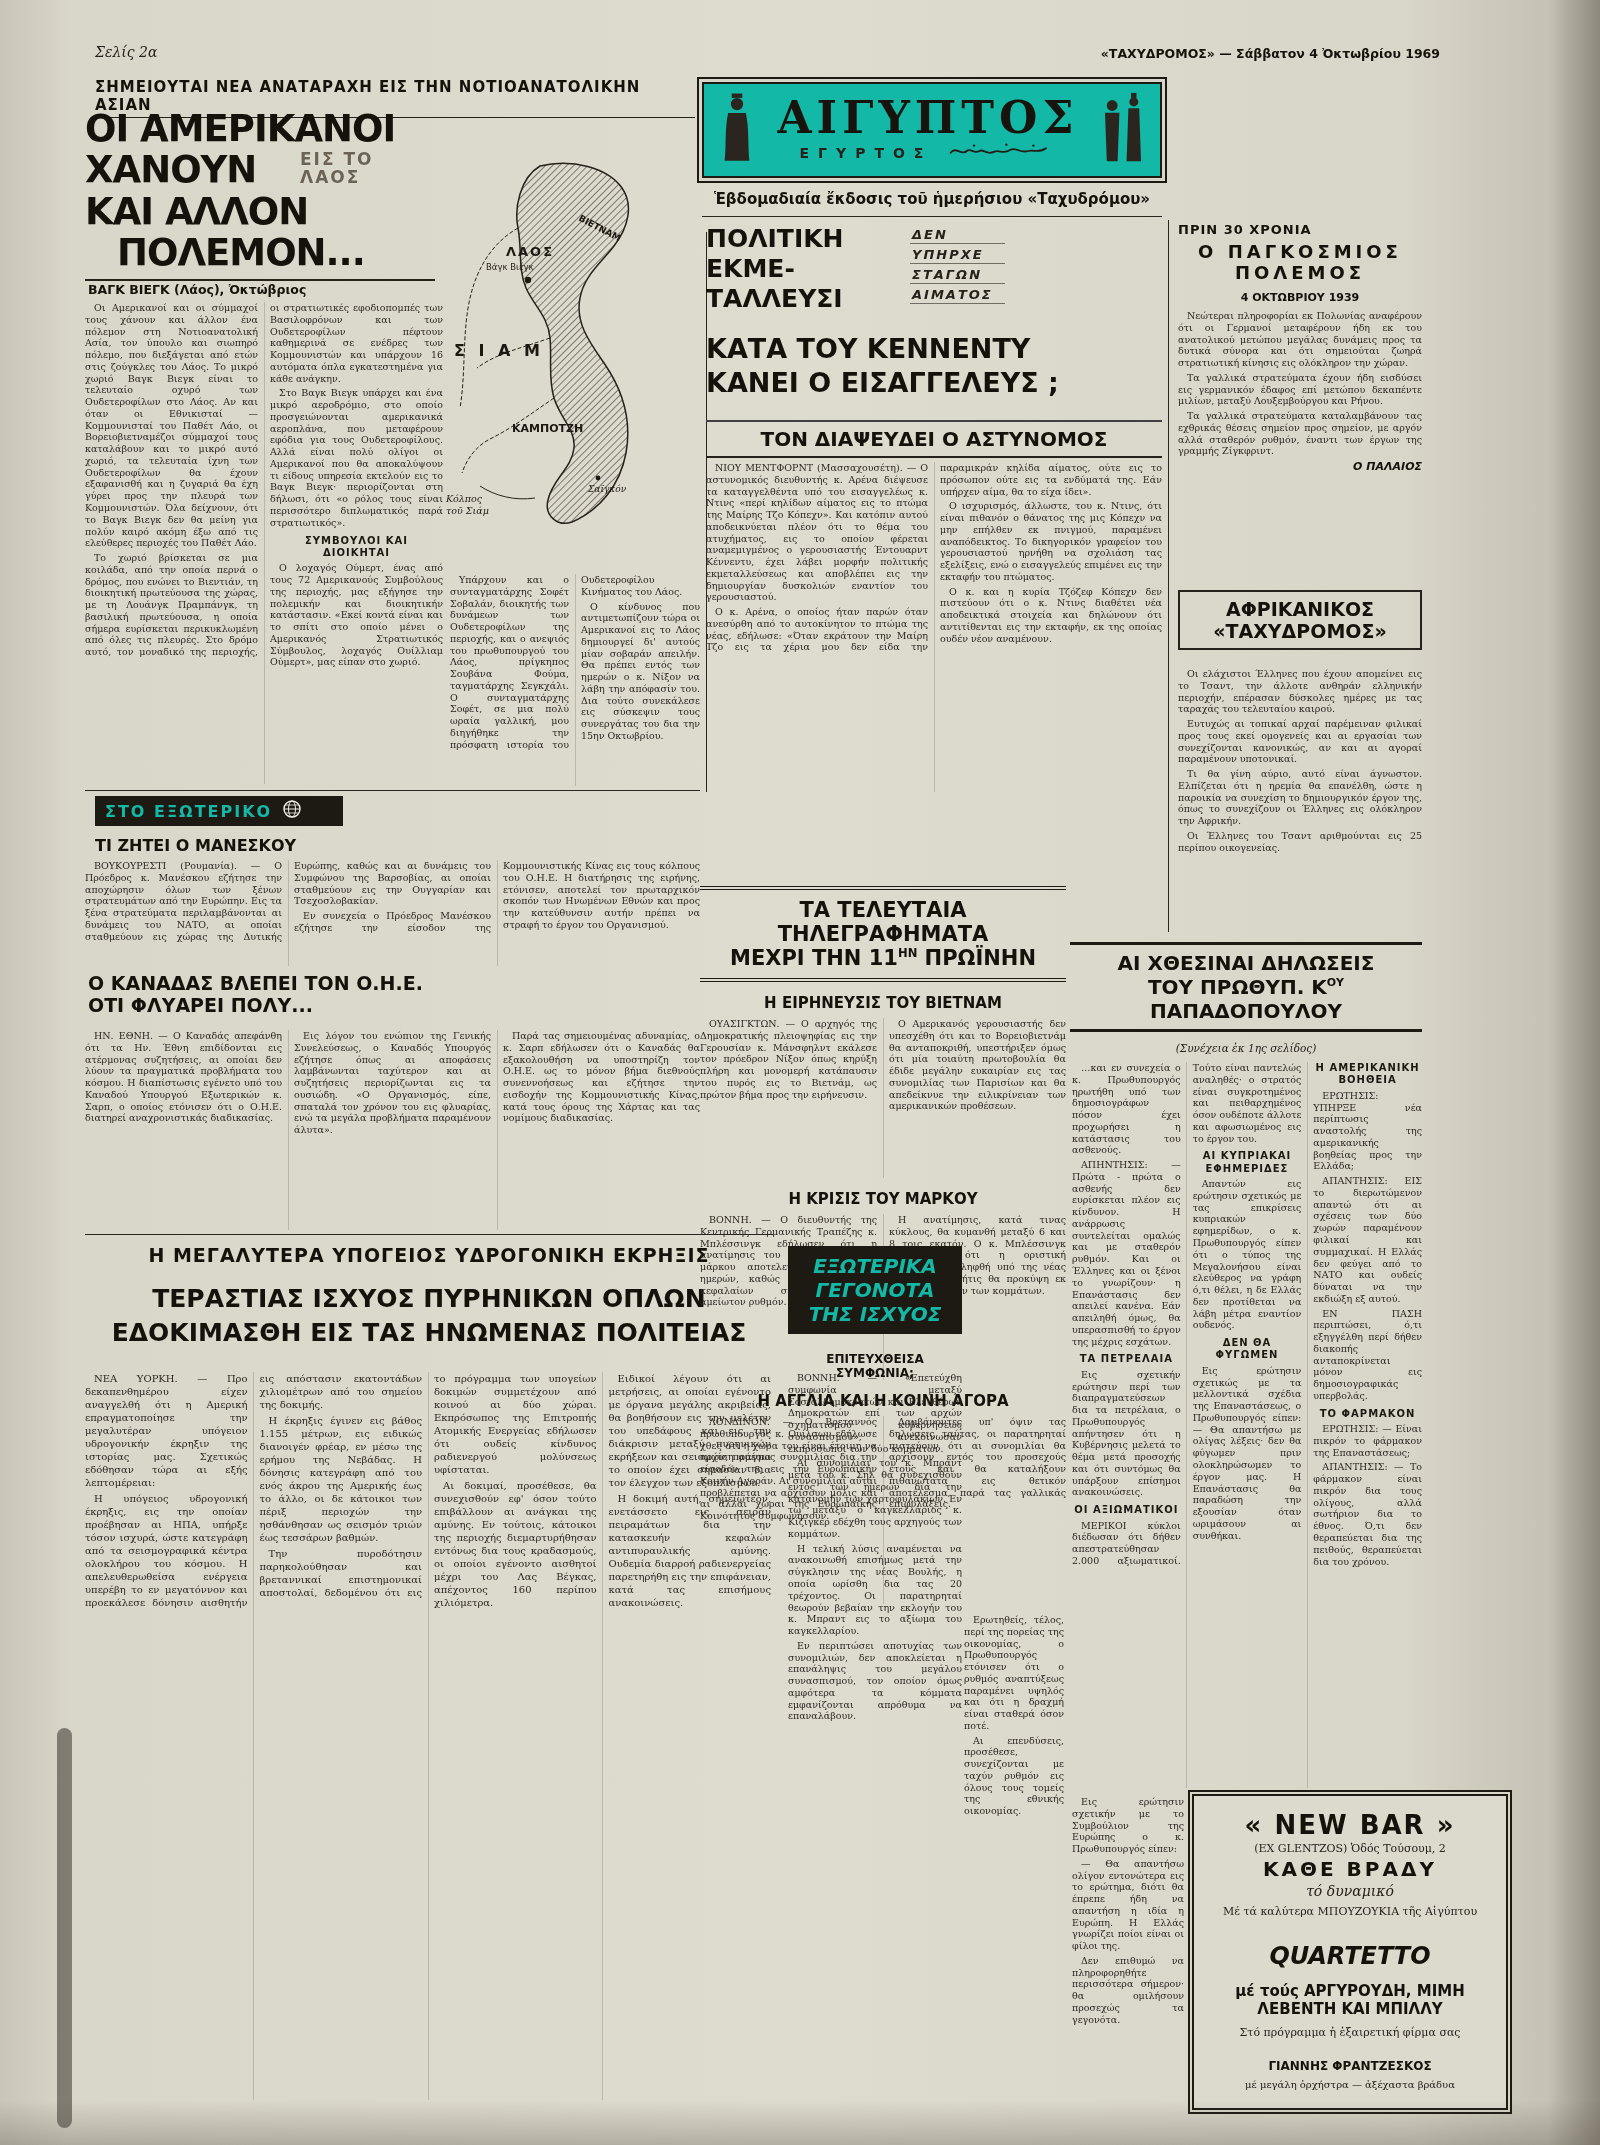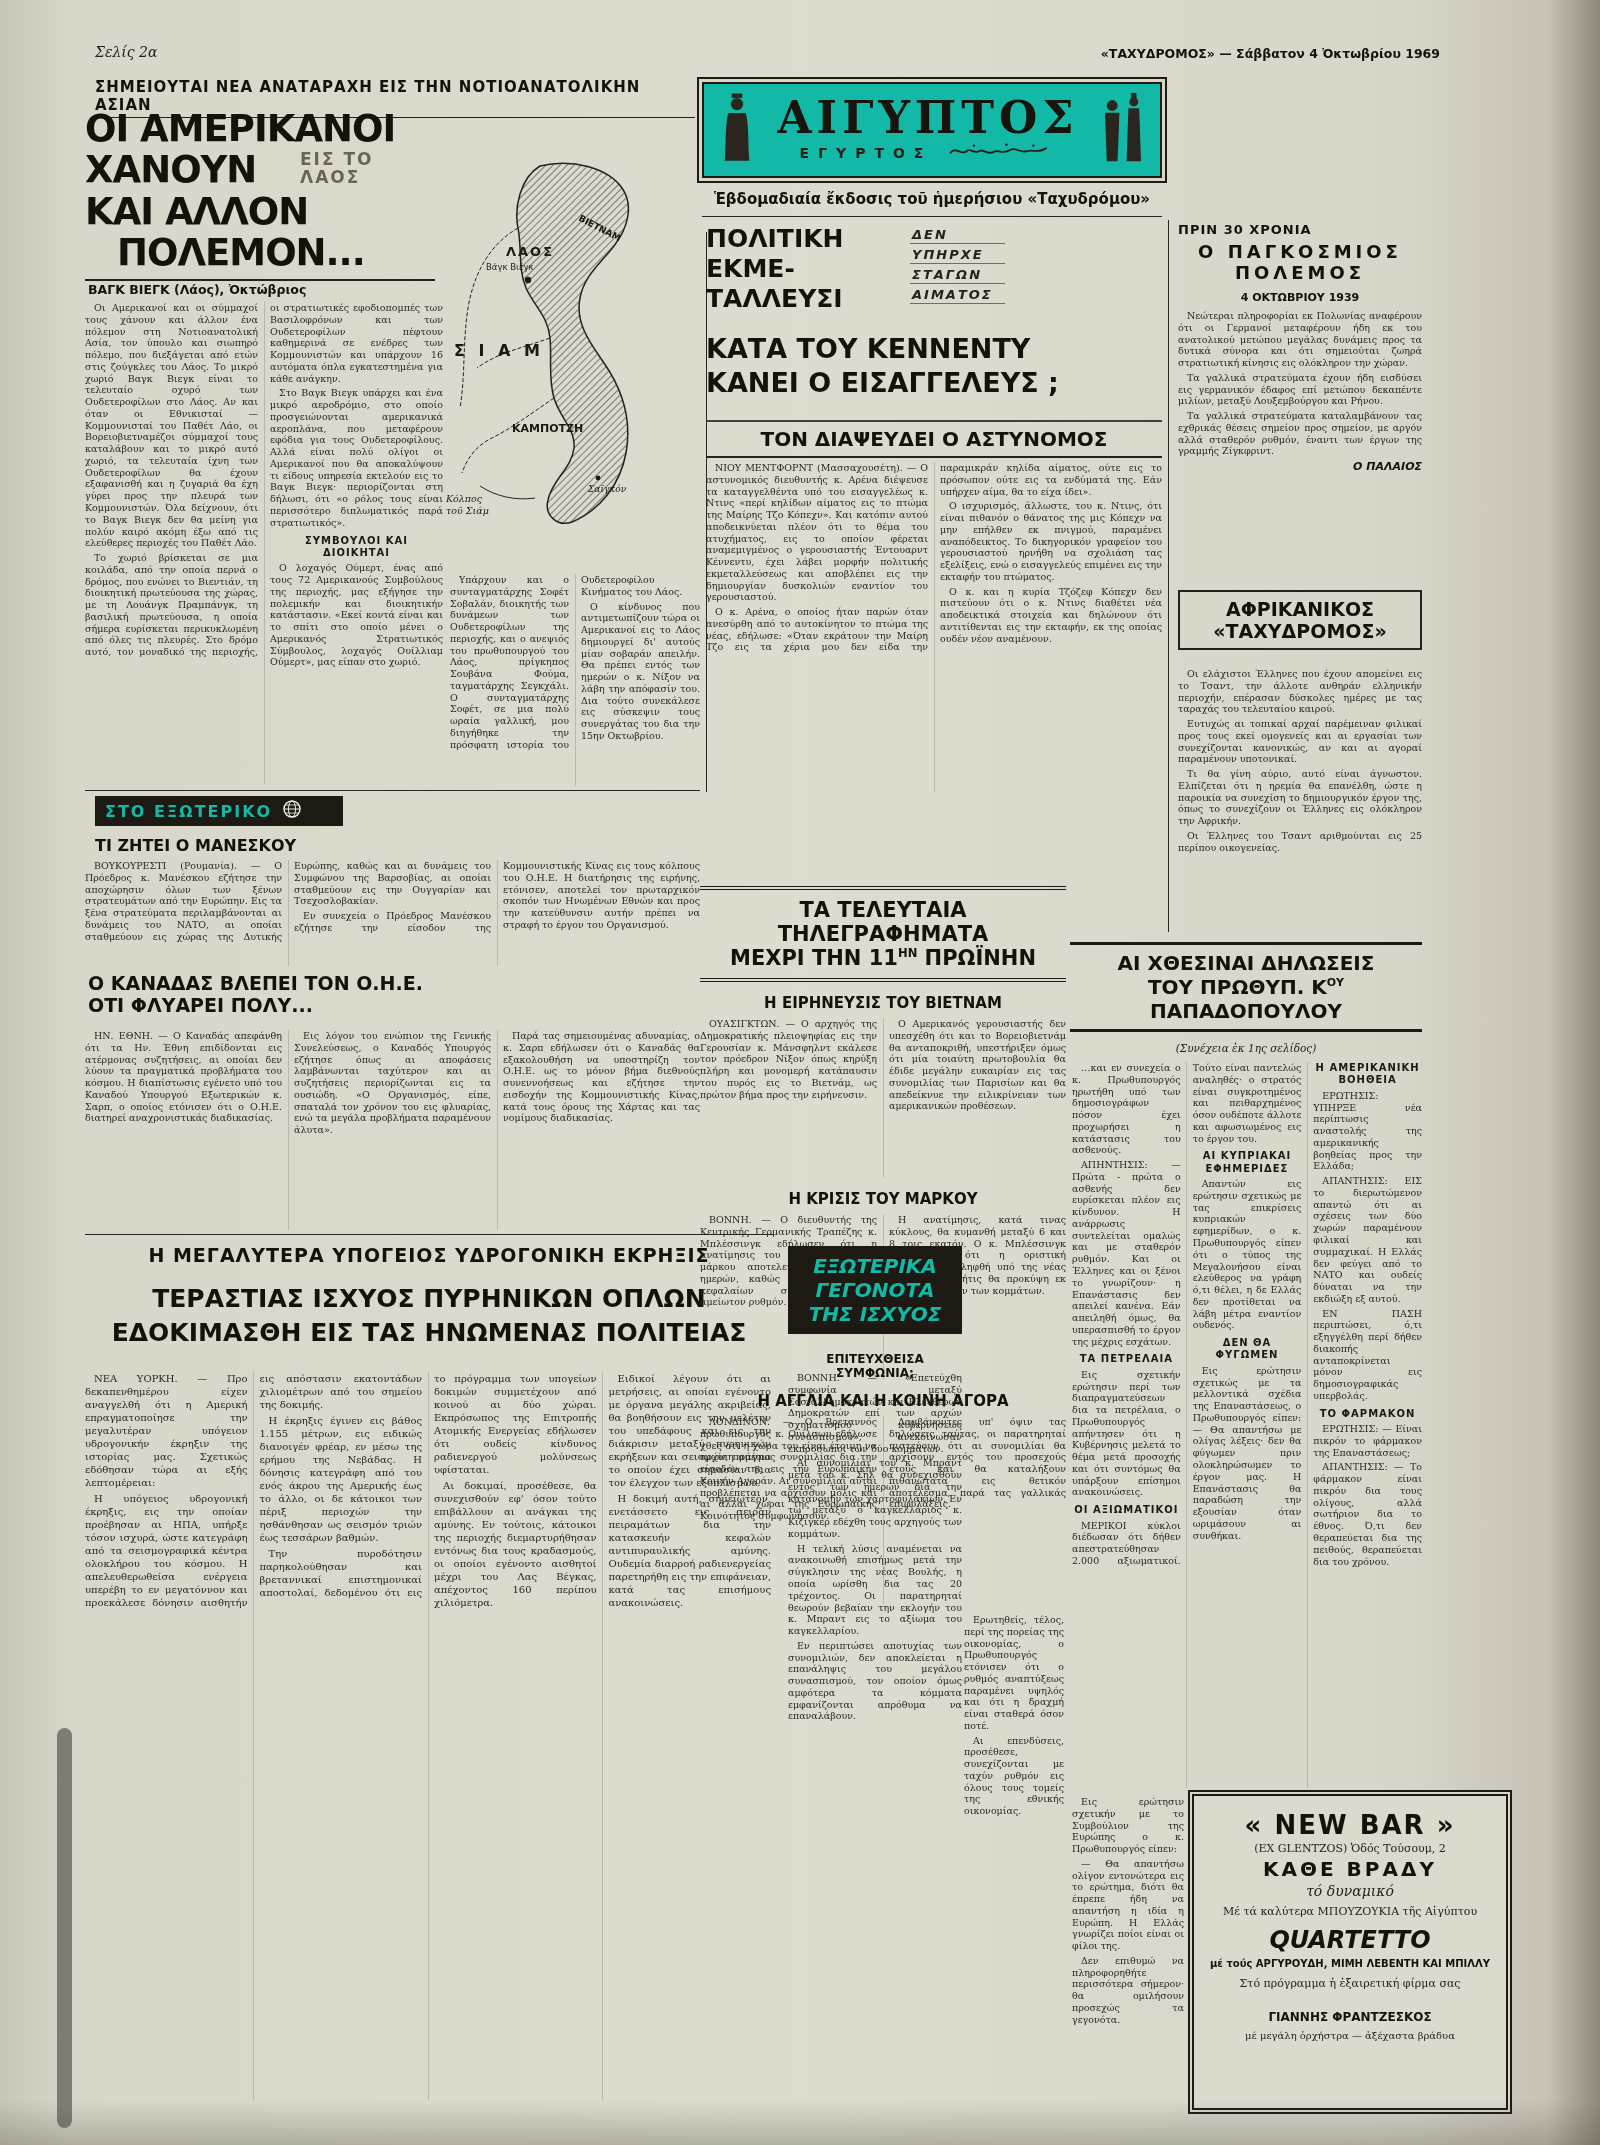--- a/index.html
+++ b/index.html
@@ -291,22 +291,22 @@
     <p>Η τελική λύσις αναμένεται να ανακοινωθή επισήμως μετά την σύγκλησιν της νέας Βουλής, η οποία ωρίσθη δια τας 20 τρέχοντος. Οι παρατηρηταί θεωρούν βεβαίαν την εκλογήν του κ. Μπραντ εις το αξίωμα του καγκελλαρίου.</p>
     <p>Εν περιπτώσει αποτυχίας των συνομιλιών, δεν αποκλείεται η επανάληψις του μεγάλου συνασπισμού, τον οποίον όμως αμφότερα τα κόμματα εμφανίζονται απρόθυμα να επαναλάβουν.</p>
   </div>
 
 <div class="abs ad" style="left:1192px;top:1794px;width:316px;height:316px">
   <div class="hl" style="font-size:26px;letter-spacing:2px">« NEW BAR »</div>
   <div style="font-size:11px;margin-top:2px">(EX GLENTZOS)  Ὁδός Τούσουμ, 2</div>
   <div class="hl" style="font-size:20px;letter-spacing:3px;margin-top:2px">ΚΑΘΕ ΒΡΑΔΥ</div>
   <div style="font-size:14px;font-style:italic;margin-top:2px">τό δυναμικό</div>
   <div style="font-size:11px;margin-top:6px">Μέ τά καλύτερα ΜΠΟΥΖΟΥΚΙΑ τῆς Αἰγύπτου</div>
-  <div class="hl" style="font-size:24px;font-style:italic;margin-top:8px">QUARTETTO</div>
-  <div class="hl" style="font-size:10px;margin-top:4px">μέ τούς ΑΡΓΥΡΟΥΔΗ, ΜΙΜΗ ΛΕΒΕΝΤΗ ΚΑΙ ΜΠΙΛΛΥ</div>
+  <div class="hl" style="font-size:24px;font-style:italic;margin-top:24px">QUARTETTO</div>
+  <div class="hl" style="font-size:15px;margin-top:12px">μέ τούς ΑΡΓΥΡΟΥΔΗ, ΜΙΜΗ ΛΕΒΕΝΤΗ ΚΑΙ ΜΠΙΛΛΥ</div>
   <div style="font-size:11px;margin-top:8px">Στό πρόγραμμα ἡ ἐξαιρετική φίρμα σας</div>
   <div class="hl" style="font-size:12px;margin-top:20px">ΓΙΑΝΝΗΣ ΦΡΑΝΤΖΕΣΚΟΣ</div>
   <div style="font-size:10px;margin-top:6px">μέ μεγάλη ὀρχήστρα — ἀξέχαστα βράδυα</div>
 </div>
 
 <div class="abs" style="left:1548px;top:0;width:52px;height:2145px;background:linear-gradient(90deg,rgba(80,75,62,0),rgba(80,75,62,.45))"></div>
 <div class="abs" style="left:57px;top:1728px;width:15px;height:400px;background:rgba(40,36,28,.5);border-radius:8px"></div>
 <div class="abs" style="left:0;top:2100px;width:1600px;height:45px;background:linear-gradient(rgba(80,75,62,0),rgba(80,75,62,.3))"></div>
 
 </body></html>

